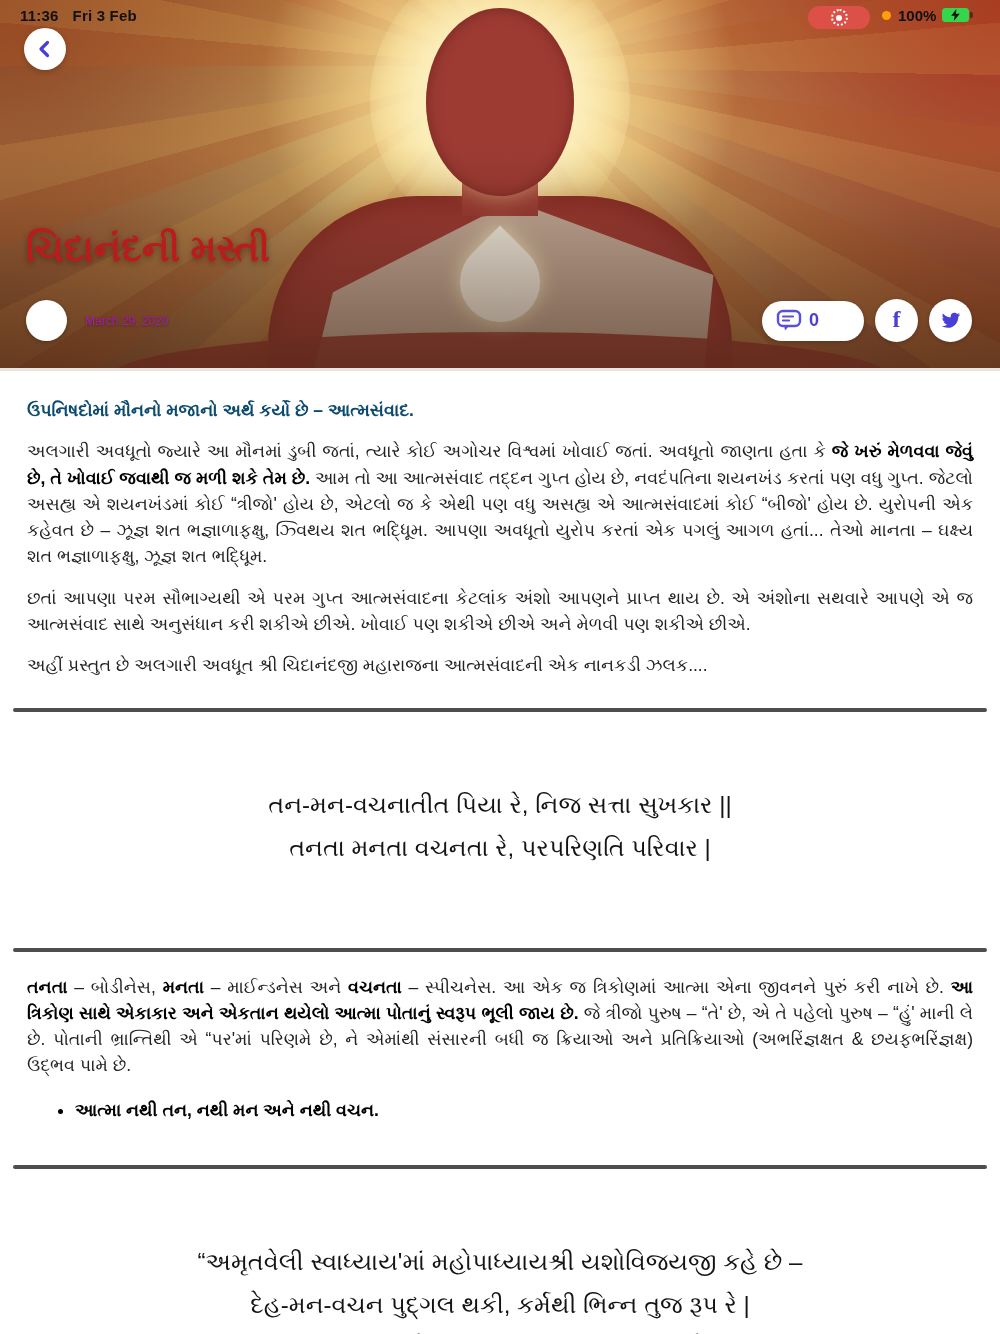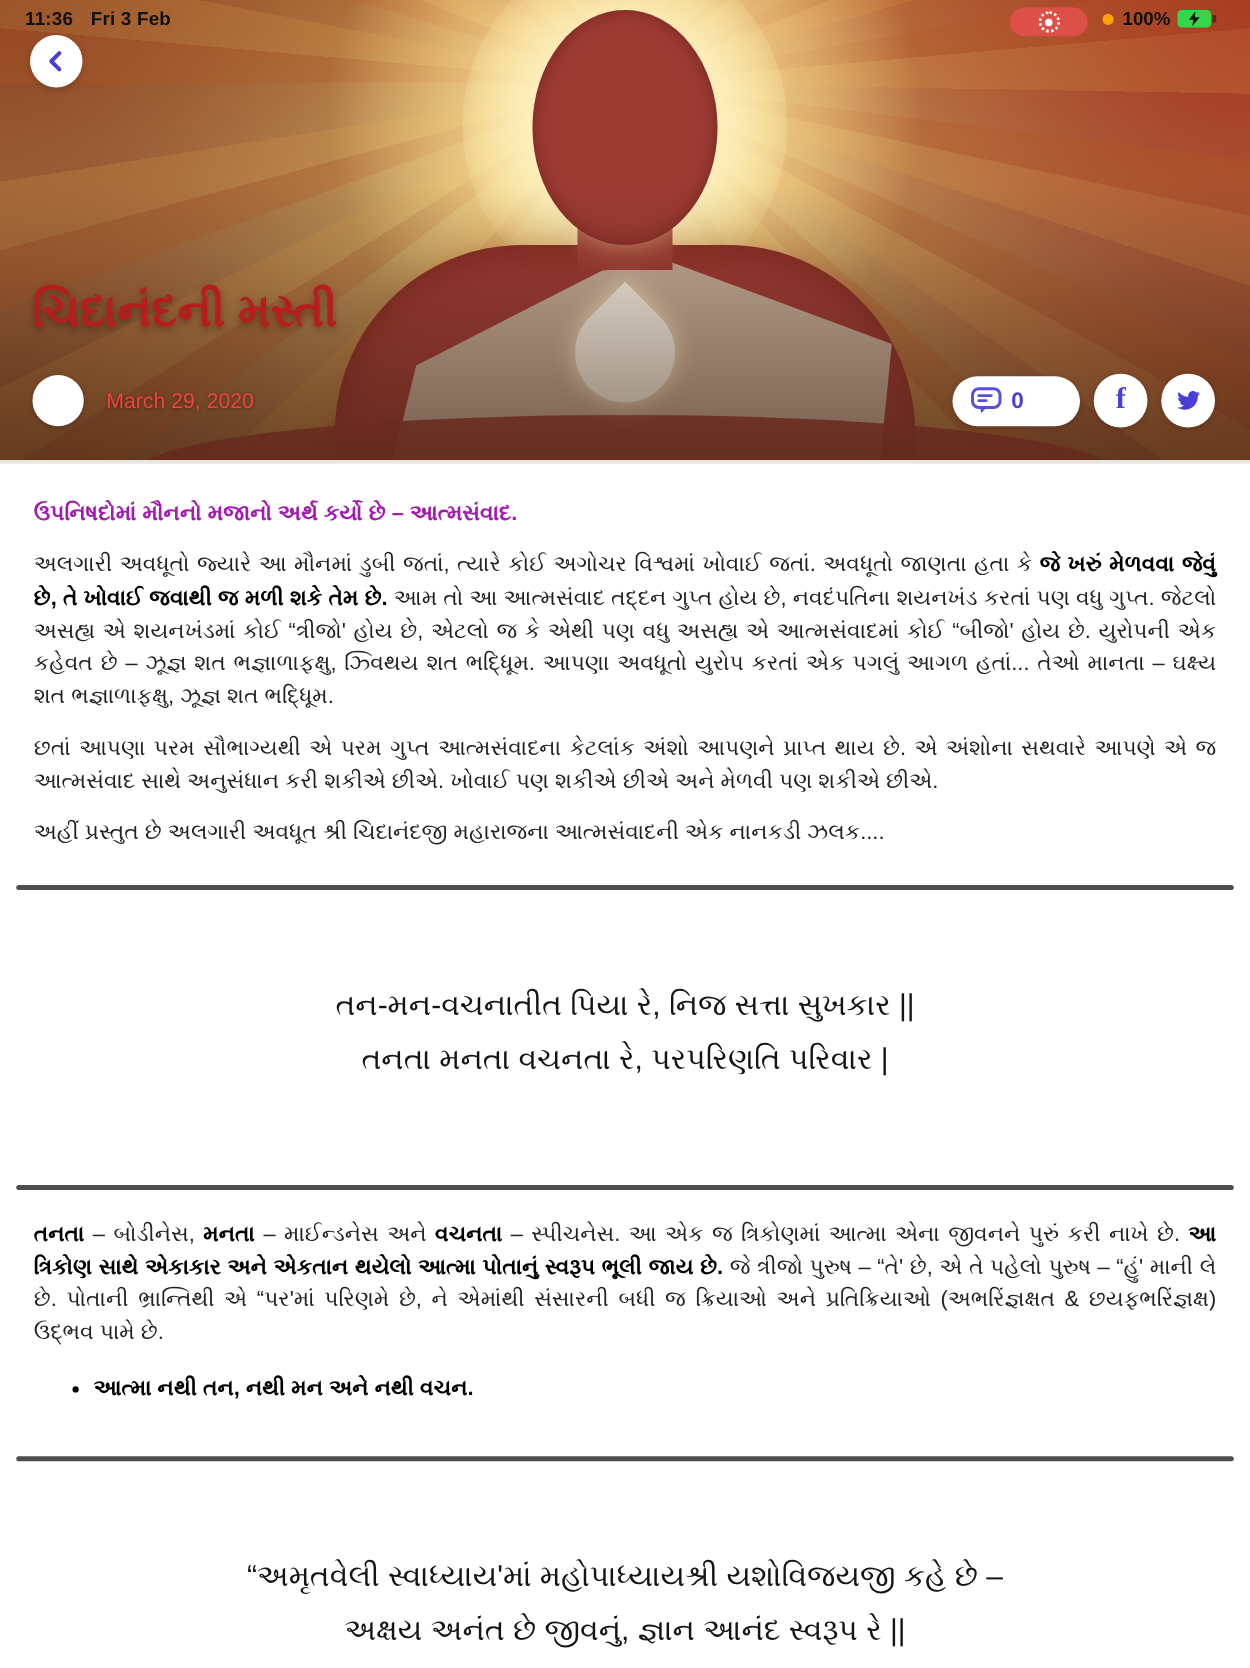--- a/index.html
+++ b/index.html
@@ -51,33 +51,33 @@
   .battery{position:absolute;left:942px;top:8px;width:27px;height:14px;border-radius:3.5px;background:#32d74b;}
   .battery::after{content:"";position:absolute;right:-4px;top:4px;width:3px;height:6px;border-radius:0 2px 2px 0;background:rgba(20,20,20,.55);}
   .bolt{position:absolute;left:8px;top:1px;}
   
   .back-btn{position:absolute;left:24px;top:28px;width:42px;height:42px;border-radius:50%;background:#fff;z-index:6;
     display:flex;align-items:center;justify-content:center;box-shadow:0 2px 6px rgba(0,0,0,.2);cursor:pointer;}
   .post-title{position:absolute;left:26px;top:216px;z-index:6;color:#b91c1c;font-size:37px;font-weight:700;
     text-shadow:0 2px 6px rgba(0,0,0,.35);margin-top:12px;}
   .byline{position:absolute;left:26px;top:300px;z-index:6;display:flex;align-items:center;}
   .avatar{width:41px;height:41px;border-radius:50%;background:#fff;box-shadow:0 1px 4px rgba(0,0,0,.25);}
-  .post-date{margin-left:18px;color:#ef4444;font-size:17px;font-weight:400;text-shadow:0 1px 3px rgba(0,0,0,.4);}
+  .post-date{margin-left:18px;color:#a21caf;font-size:12px;font-weight:400;text-shadow:0 1px 3px rgba(0,0,0,.4);}
   .header-actions{position:absolute;right:28px;top:299px;z-index:6;display:flex;align-items:center;gap:11px;}
   .comment-pill{height:40px;min-width:74px;padding:0 14px;border-radius:21px;background:#fff;display:flex;
     align-items:center;gap:7px;box-shadow:0 1px 4px rgba(0,0,0,.2);cursor:pointer;}
   .comment-count{color:#4a3fd4;font-size:18px;font-weight:700;}
   .soc-btn{width:43px;height:43px;border-radius:50%;background:#fff;display:flex;align-items:center;justify-content:center;
     box-shadow:0 1px 4px rgba(0,0,0,.2);cursor:pointer;}
   .fb-glyph{color:#4a3fd4;font-size:24px;font-weight:700;font-family:"Liberation Serif","DejaVu Serif",serif;margin-top:-2px;}
   
   .article{padding:26px 27px 0;}
   .p{font-size:17.5px;line-height:1.5;text-align:justify;margin:0 0 15px;color:#222;}
   .p b{color:#000;}
-  .intro-heading{font-weight:700;color:#a21caf;}
+  .intro-heading{font-weight:700;color:#0c4a6e;}
   .rule{border:none;height:4px;background:#4e4e4e;margin:30px -14px 0;border-radius:2px;}
   .verse{margin:72px 0 78px;text-align:center;font-size:24px;line-height:1.78;color:#141414;}
   .verse div{white-space:nowrap;}
   .bullets{margin:18px 0 0;padding-left:48px;}
   .bullets li{font-size:17.5px;font-weight:700;color:#000000;line-height:1.5;}
   .rule-2{margin-top:34px;}
   .rule-3{margin-top:42px;}
 </style>
 </head>
 <body>
@@ -167,17 +167,18 @@
     <p class="p" style="margin-top:22px"><b>તનતા</b><span> – બોડીનેસ, </span><b>મનતા</b><span> – માઈન્ડનેસ અને </span><b>વચનતા</b><span> – સ્પીચનેસ. આ એક જ ત્રિકોણમાં આત્મા એના જીવનને પુરું કરી નાખે છે. </span><b>આ ત્રિકોણ સાથે એકાકાર અને એકતાન થયેલો આત્મા પોતાનું સ્વરૂપ ભૂલી જાય છે.</b><span> જે ત્રીજો પુરુષ – “તે' છે, એ તે પહેલો પુરુષ – “હું' માની લે છે. પોતાની ભ્રાન્તિથી એ “પર'માં પરિણમે છે, ને એમાંથી સંસારની બધી જ ક્રિયાઓ અને પ્રતિક્રિયાઓ (અભરિંજ્ઞક્ષત &amp; છયફભરિંજ્ઞક્ષ) ઉદ્ભવ પામે છે.</span></p>
 
     <ul class="bullets">
       <li>આત્મા નથી તન, નથી મન અને નથી વચન.</li>
     </ul>
 
     <hr class="rule rule-3">
 
     <div class="verse" style="margin-bottom:0">
       <div>“અમૃતવેલી સ્વાધ્યાય'માં મહોપાધ્યાયશ્રી યશોવિજયજી કહે છે –</div>
+      <div>દેહ-મન-વચન પુદ્ગલ થકી, કર્મથી ભિન્ન તુજ રૂપ રે |</div>
       <div>અક્ષય અનંત છે જીવનું, જ્ઞાન આનંદ સ્વરૂપ રે ||</div>
     </div>
 
   </div>
 </div>
 
 </body></html>

